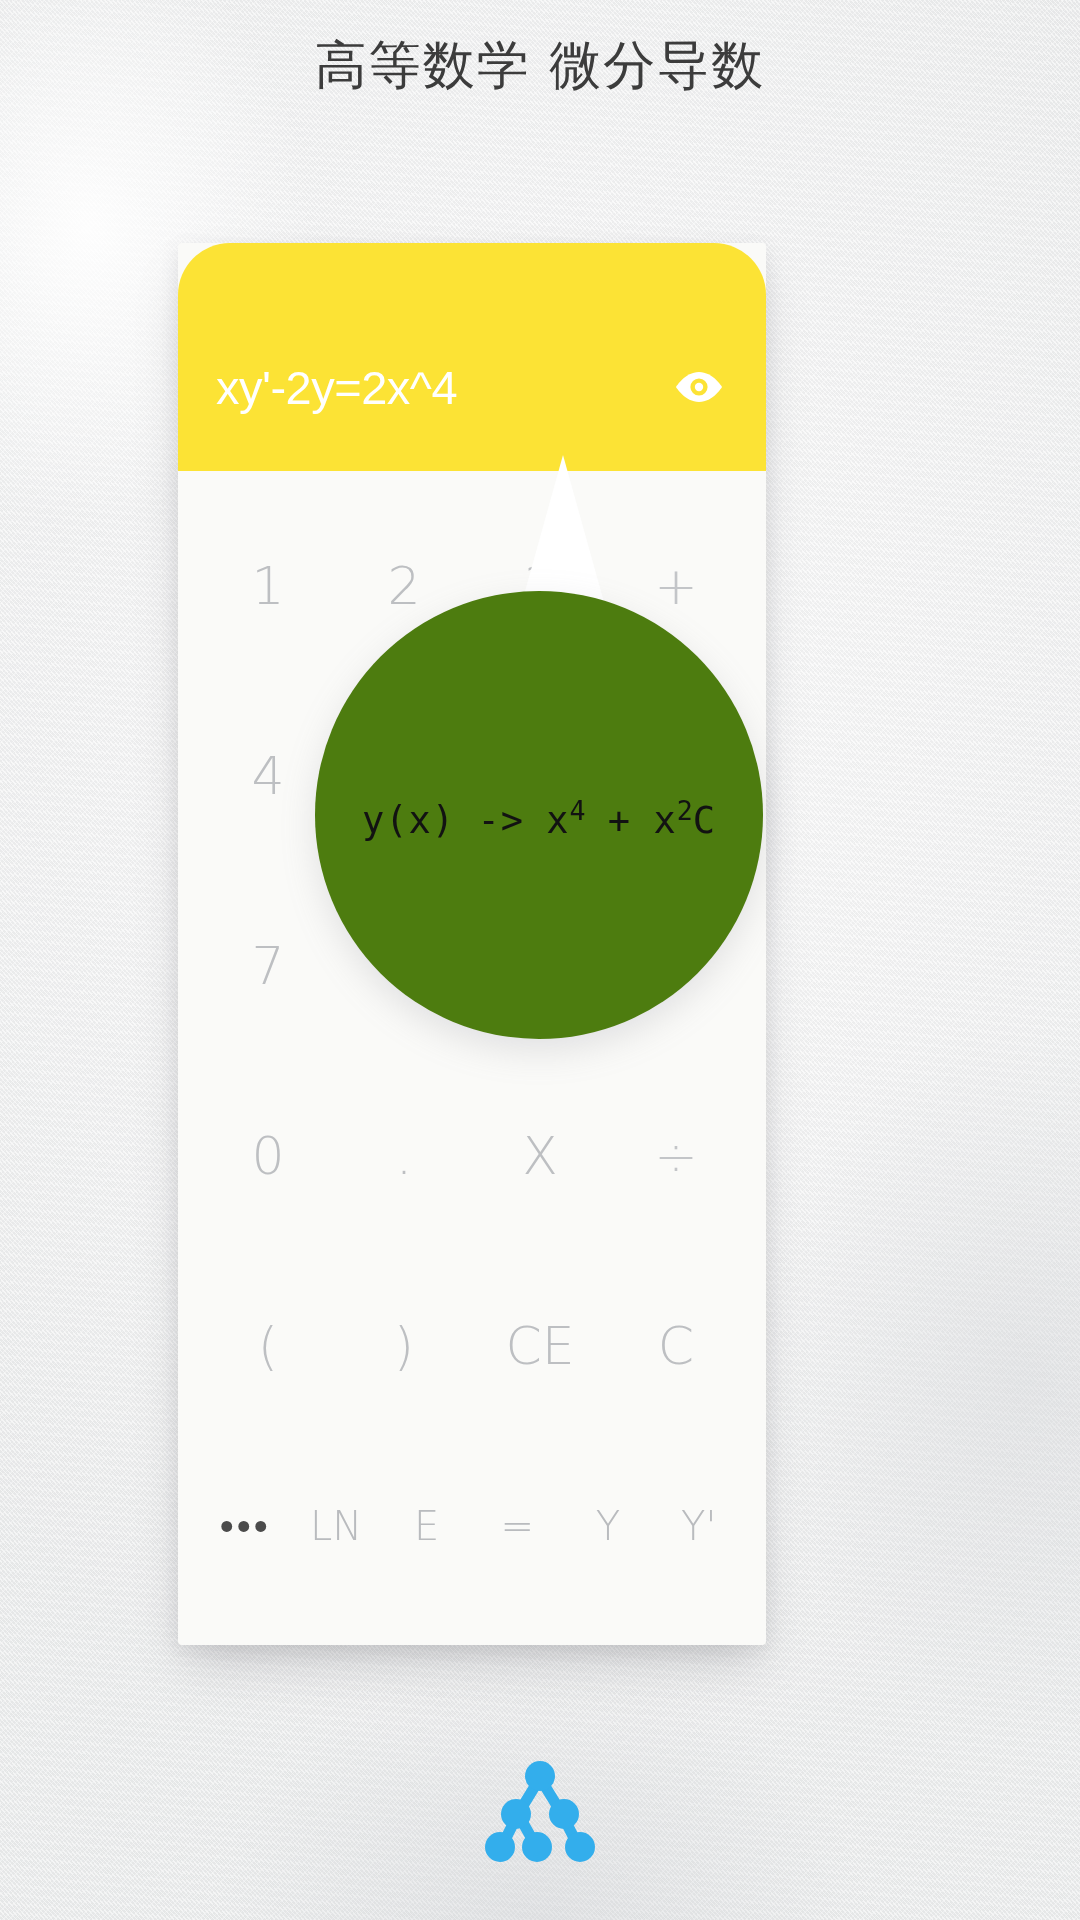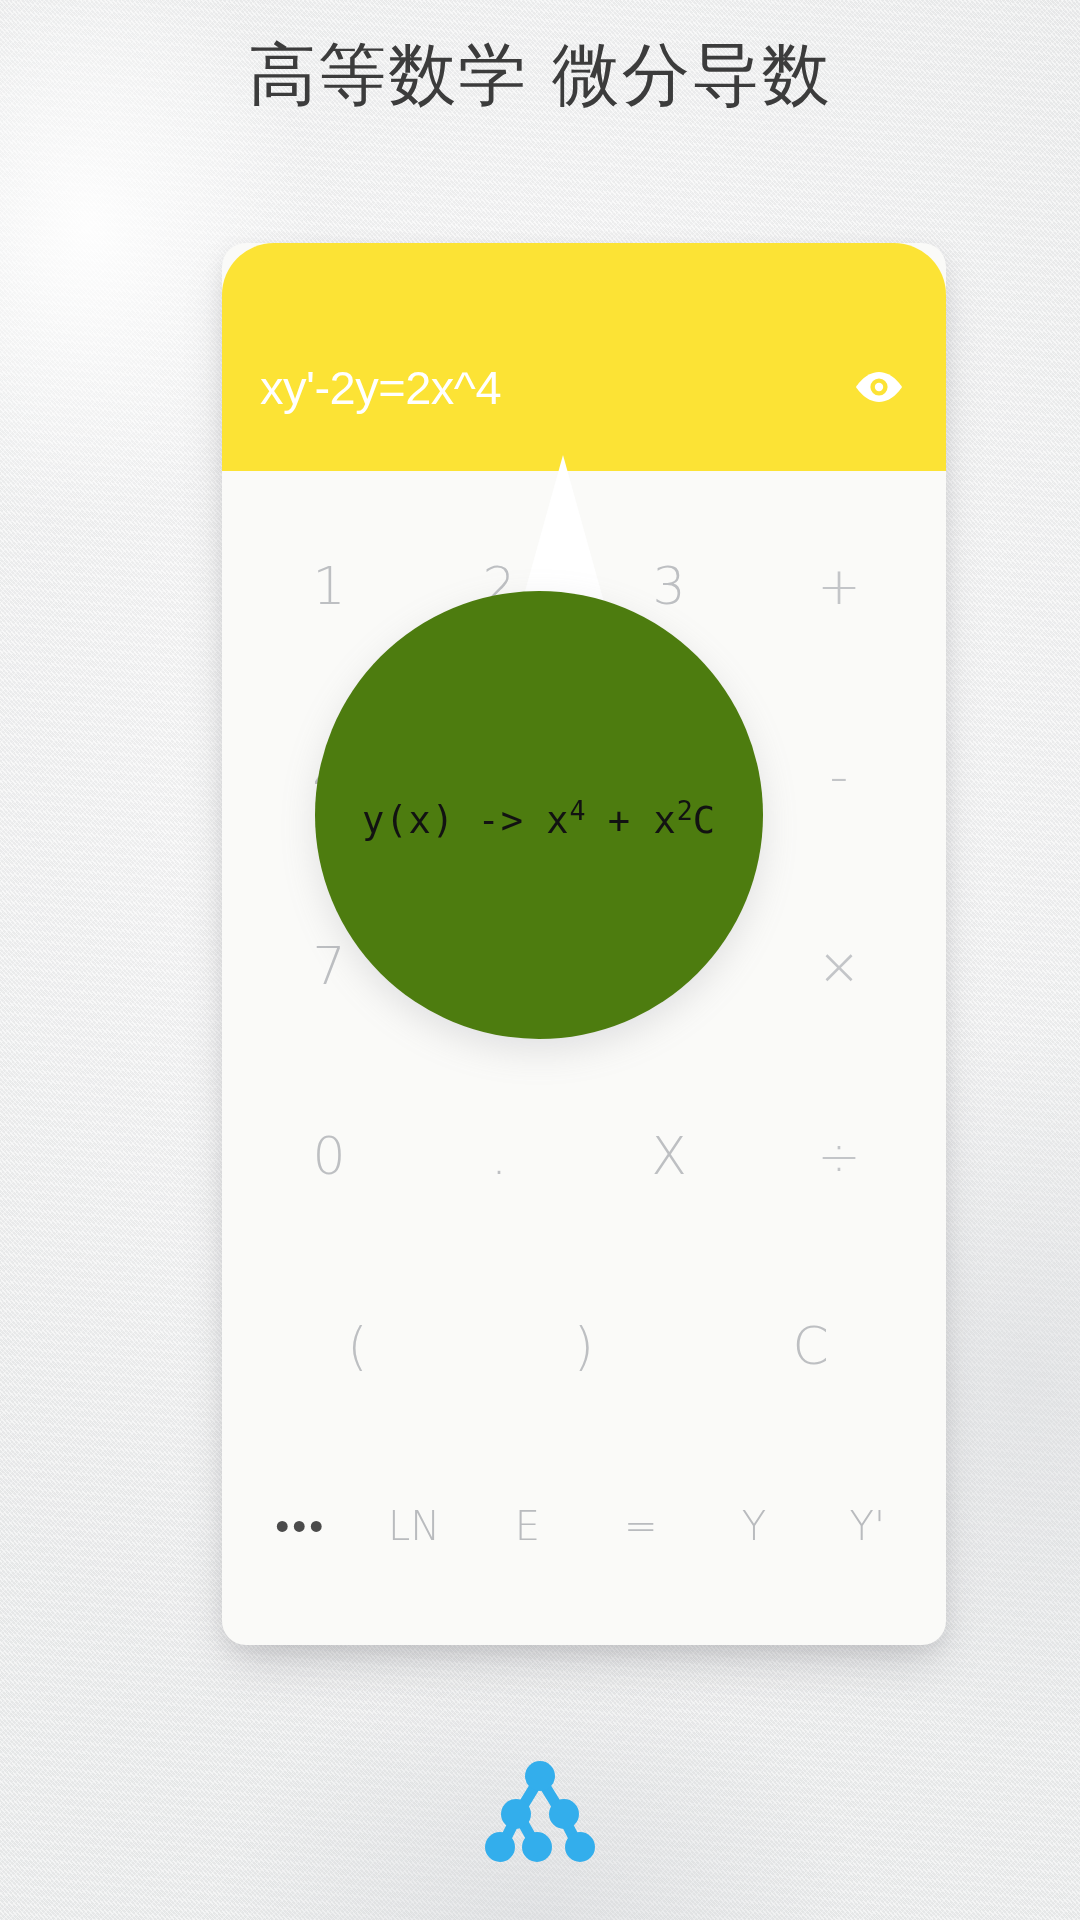--- a/index.html
+++ b/index.html
@@ -44,41 +44,40 @@
   }
 
   
   #headline {
     position: absolute;
     top: 36px;
     left: 0;
     width: 1080px;
     text-align: center;
     font-family: "DejaVu Serif", "Liberation Serif", serif;
-    font-size: 68px;
+    font-size: 52px;
     line-height: 1.15;
     letter-spacing: 2px;
     color: #3c3c3c;
     white-space: nowrap;
   }
 
   
   #phone {
     position: absolute;
     left: 178px;
     top: 243px;
-    width: 724px;
+    width: 588px;
     height: 1402px;
-    border-radius: 24px;
+    border-radius: 4px;
     background: #fafaf8;
     box-shadow:
       0 26px 48px -12px rgba(120,122,128,0.32),
       0 6px 18px rgba(120,122,128,0.14);
     overflow: hidden;
-    margin-left: 44px;
   }
 
   
   #display {
     position: relative;
     height: 228px;
     background: #fce335;
     border-radius: 52px 52px 0 0;
     padding: 0 38px;
   }
@@ -227,20 +226,21 @@
     </div>
     <div class="kp-row">
       <div class="kp-key">0</div>
       <div class="kp-key">.</div>
       <div class="kp-key">X</div>
       <div class="kp-key op">÷</div>
     </div>
     <div class="kp-row">
       <div class="kp-key">(</div>
       <div class="kp-key">)</div>
+      <div class="kp-key">CE</div>
       <div class="kp-key">C</div>
     </div>
 
     <div class="kp-row fn-row">
       <div class="kp-key dots">•••</div>
       <div class="kp-key">LN</div>
       <div class="kp-key">E</div>
       <div class="kp-key">=</div>
       <div class="kp-key">Y</div>
       <div class="kp-key">Y'</div>

